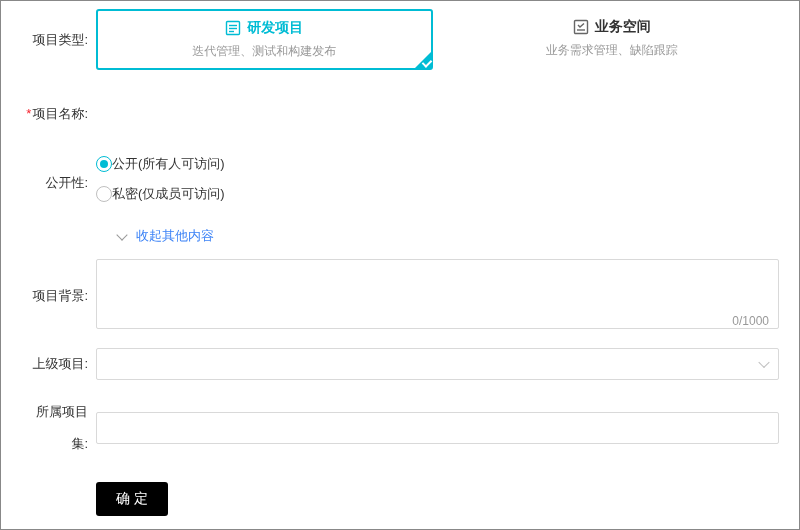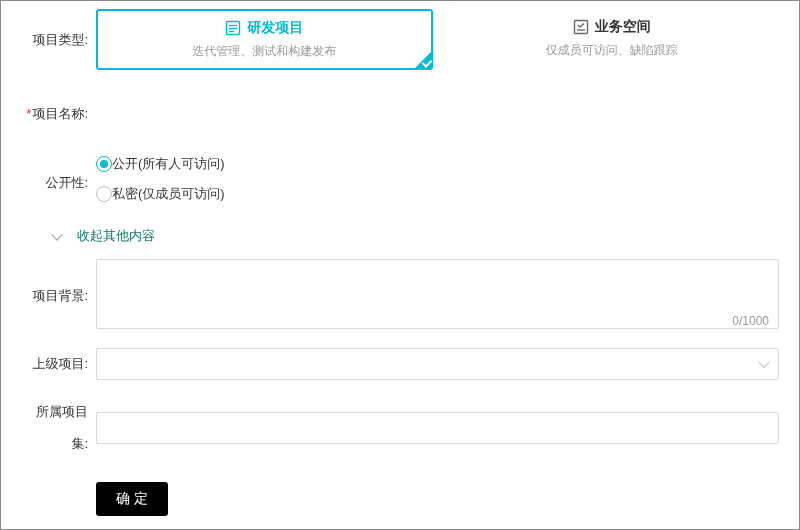--- a/index.html
+++ b/index.html
@@ -133,21 +133,21 @@
     .radio.checked::after {
       content: "";
       position: absolute;
       left: 3px; top: 3px;
       width: 8px; height: 8px;
       background: #00bcd4;
       border-radius: 50%;
     }
 
     
-    .collapse-row { padding-left: 50px; padding-bottom: 14px; display: flex; align-items: center; gap: 16px; color: #0f766e; font-size: 13px; cursor: pointer; }
+    .collapse-row { padding-left: 115px; padding-bottom: 14px; display: flex; align-items: center; gap: 10px; color: #3b82f6; font-size: 13px; cursor: pointer; }
     .chev {
       width: 10px; height: 10px;
       position: relative;
     }
     .chev::before {
       content: "";
       position: absolute;
       left: 2px; top: 0;
       width: 7px; height: 7px;
       border: solid #999;
@@ -241,21 +241,21 @@
         <div class="card-title">
           <span class="card-icon">
             <svg width="16" height="16" viewBox="0 0 16 16" fill="none">
               <rect x="1.5" y="1.5" width="13" height="13" rx="1" stroke="#666" stroke-width="1.4"></rect>
               <path d="M5 6 L7 8 L11 4.5" stroke="#666" stroke-width="1.4" fill="none"></path>
               <line x1="4" y1="11" x2="12" y2="11" stroke="#666" stroke-width="1.4"></line>
             </svg>
           </span>
           <span>业务空间</span>
         </div>
-        <div class="card-desc">仅成员可访问、缺陷跟踪</div>
+        <div class="card-desc">业务需求管理、缺陷跟踪</div>
       </div>
     </div>
   </div>
 
   <div class="form-row name-row">
     <div class="form-label">
       <span class="required-star">*</span><span>项目名称:</span>
     </div>
   </div>
 

